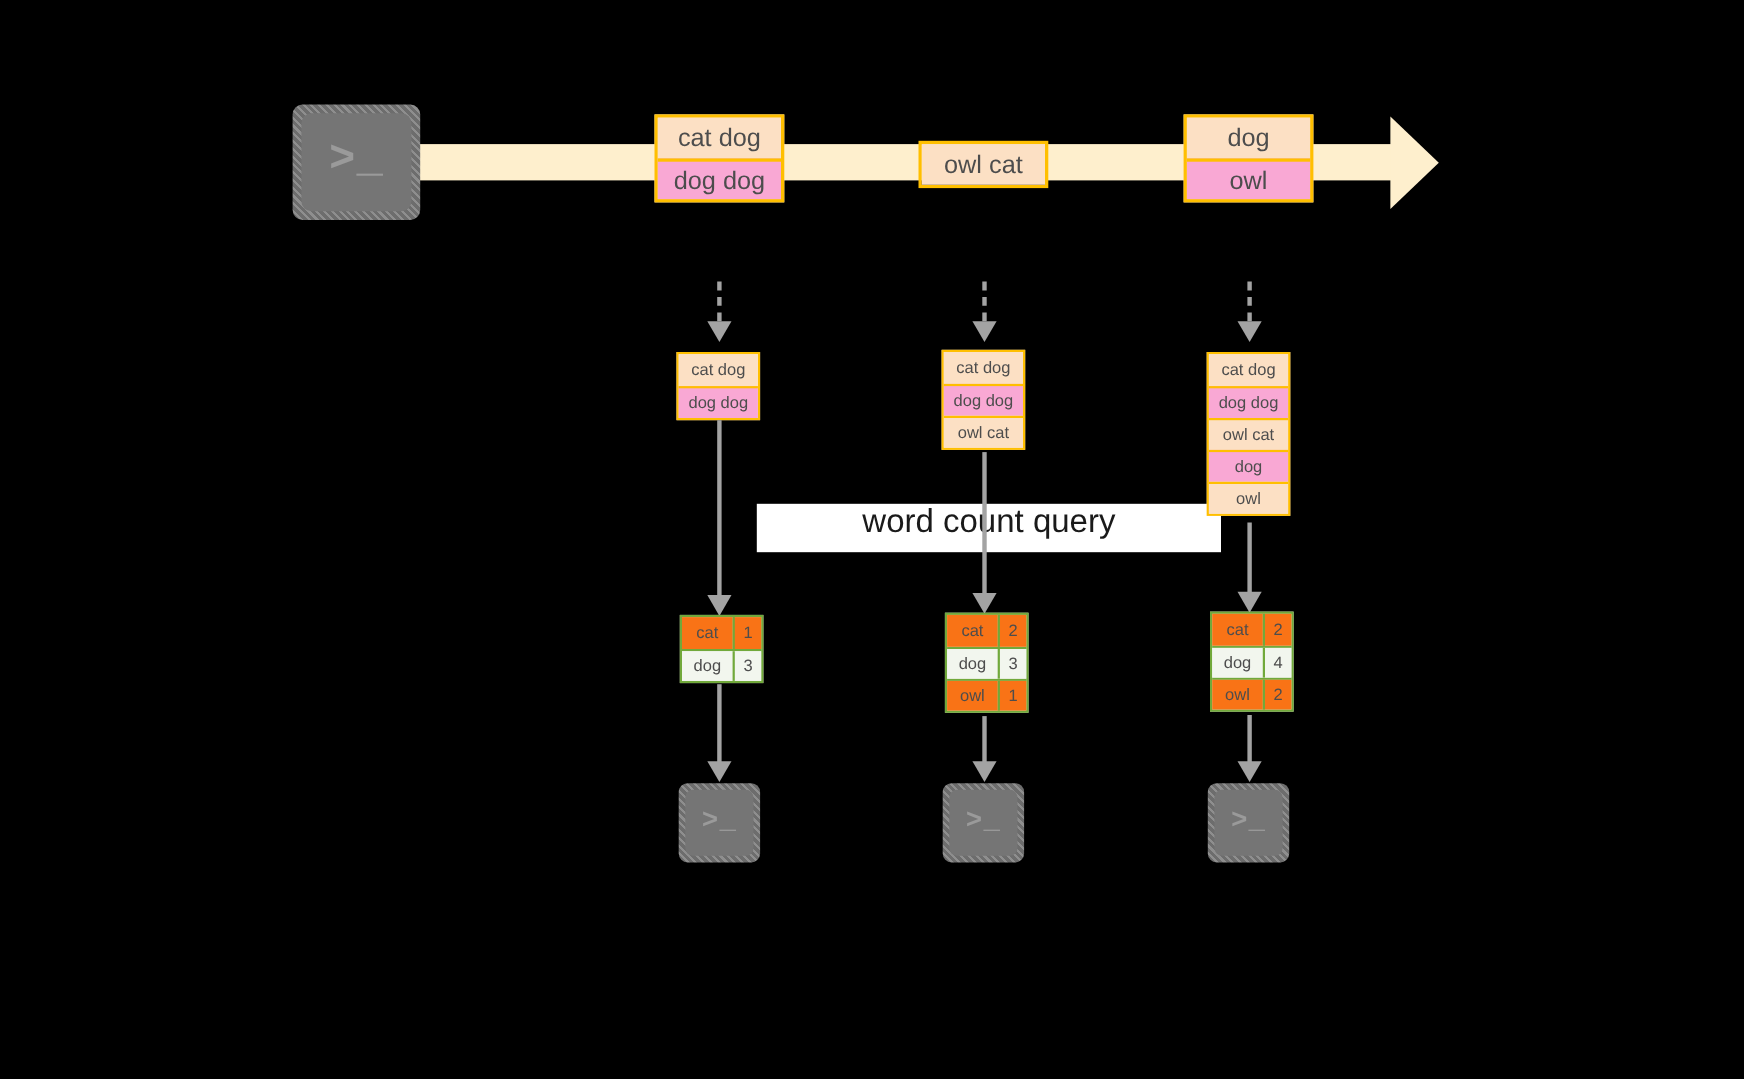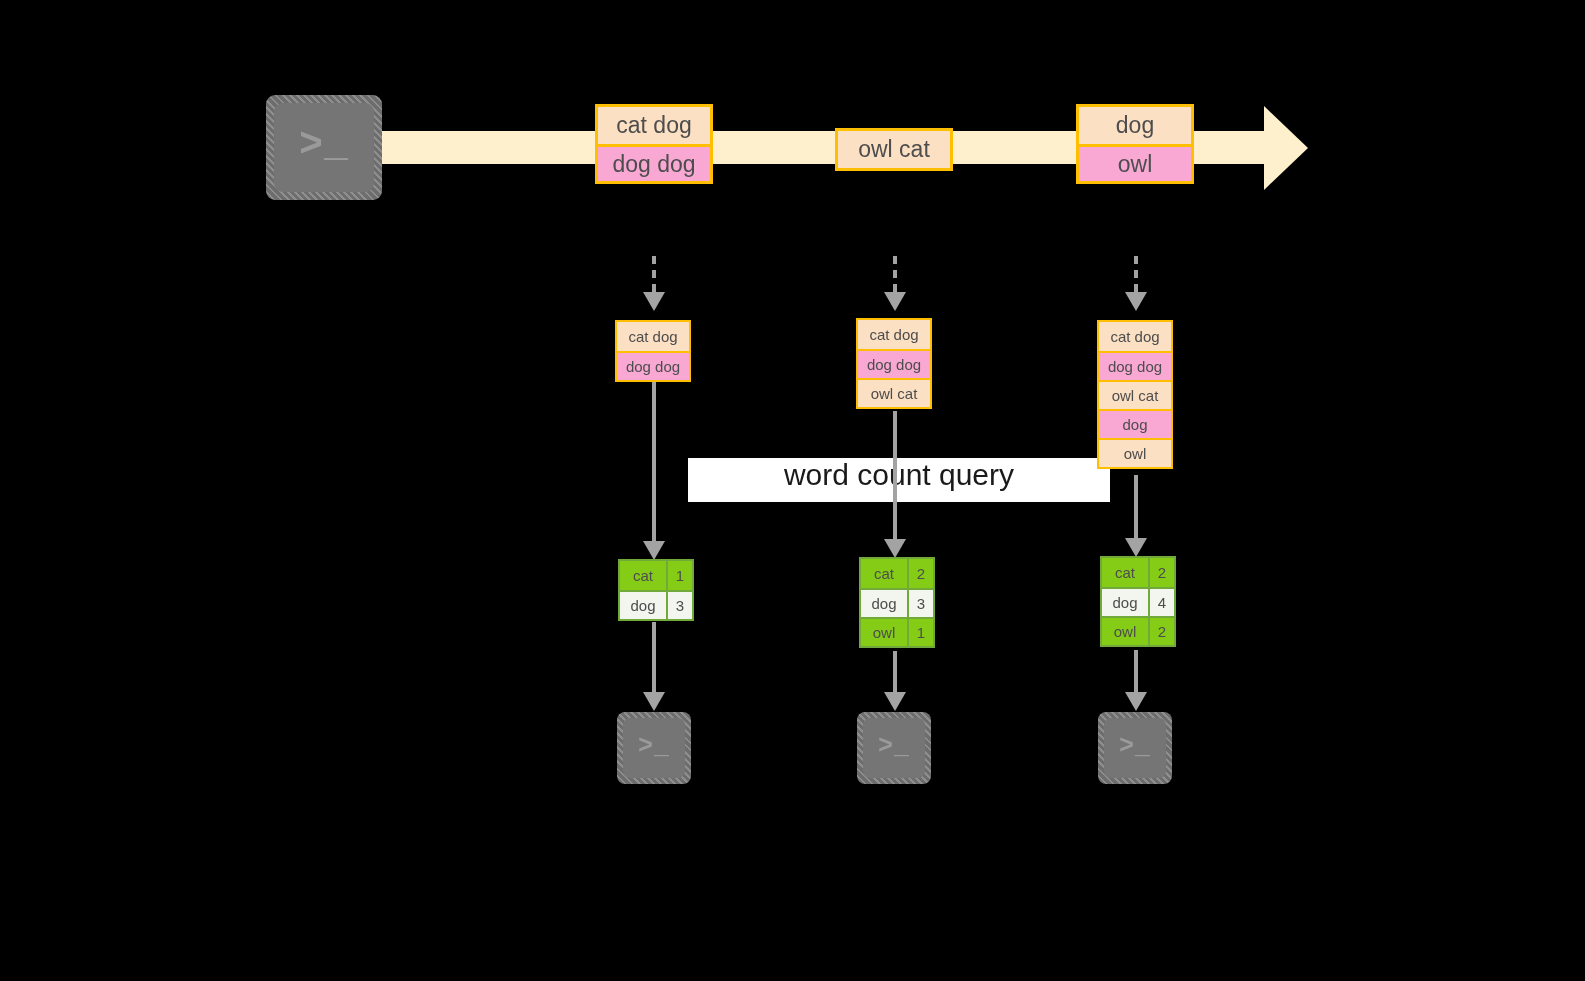--- a/index.html
+++ b/index.html
@@ -111,21 +111,21 @@
     box-sizing: border-box;
     display: flex;
     align-items: center;
     justify-content: center;
     font-size: 15px;
     color: #4d4d4d;
     white-space: nowrap;
   }
   .gbox .gc.k { width: 46px; }
   .gbox .gc.v { width: 26px; border-left: 2px solid #71A93B; }
-  .gbox .grow.dark  .gc { background: #84cc16; text-align: center; }
+  .gbox .grow.dark  .gc { background: #f97316; text-align: center; }
   .gbox .grow.light .gc { background: #F2F6EE; }
 
   
   .gline {
     position: absolute;
     width: 4px;
     background: #A3A3A3;
   }
   .gline.dashed {
     background: none;

